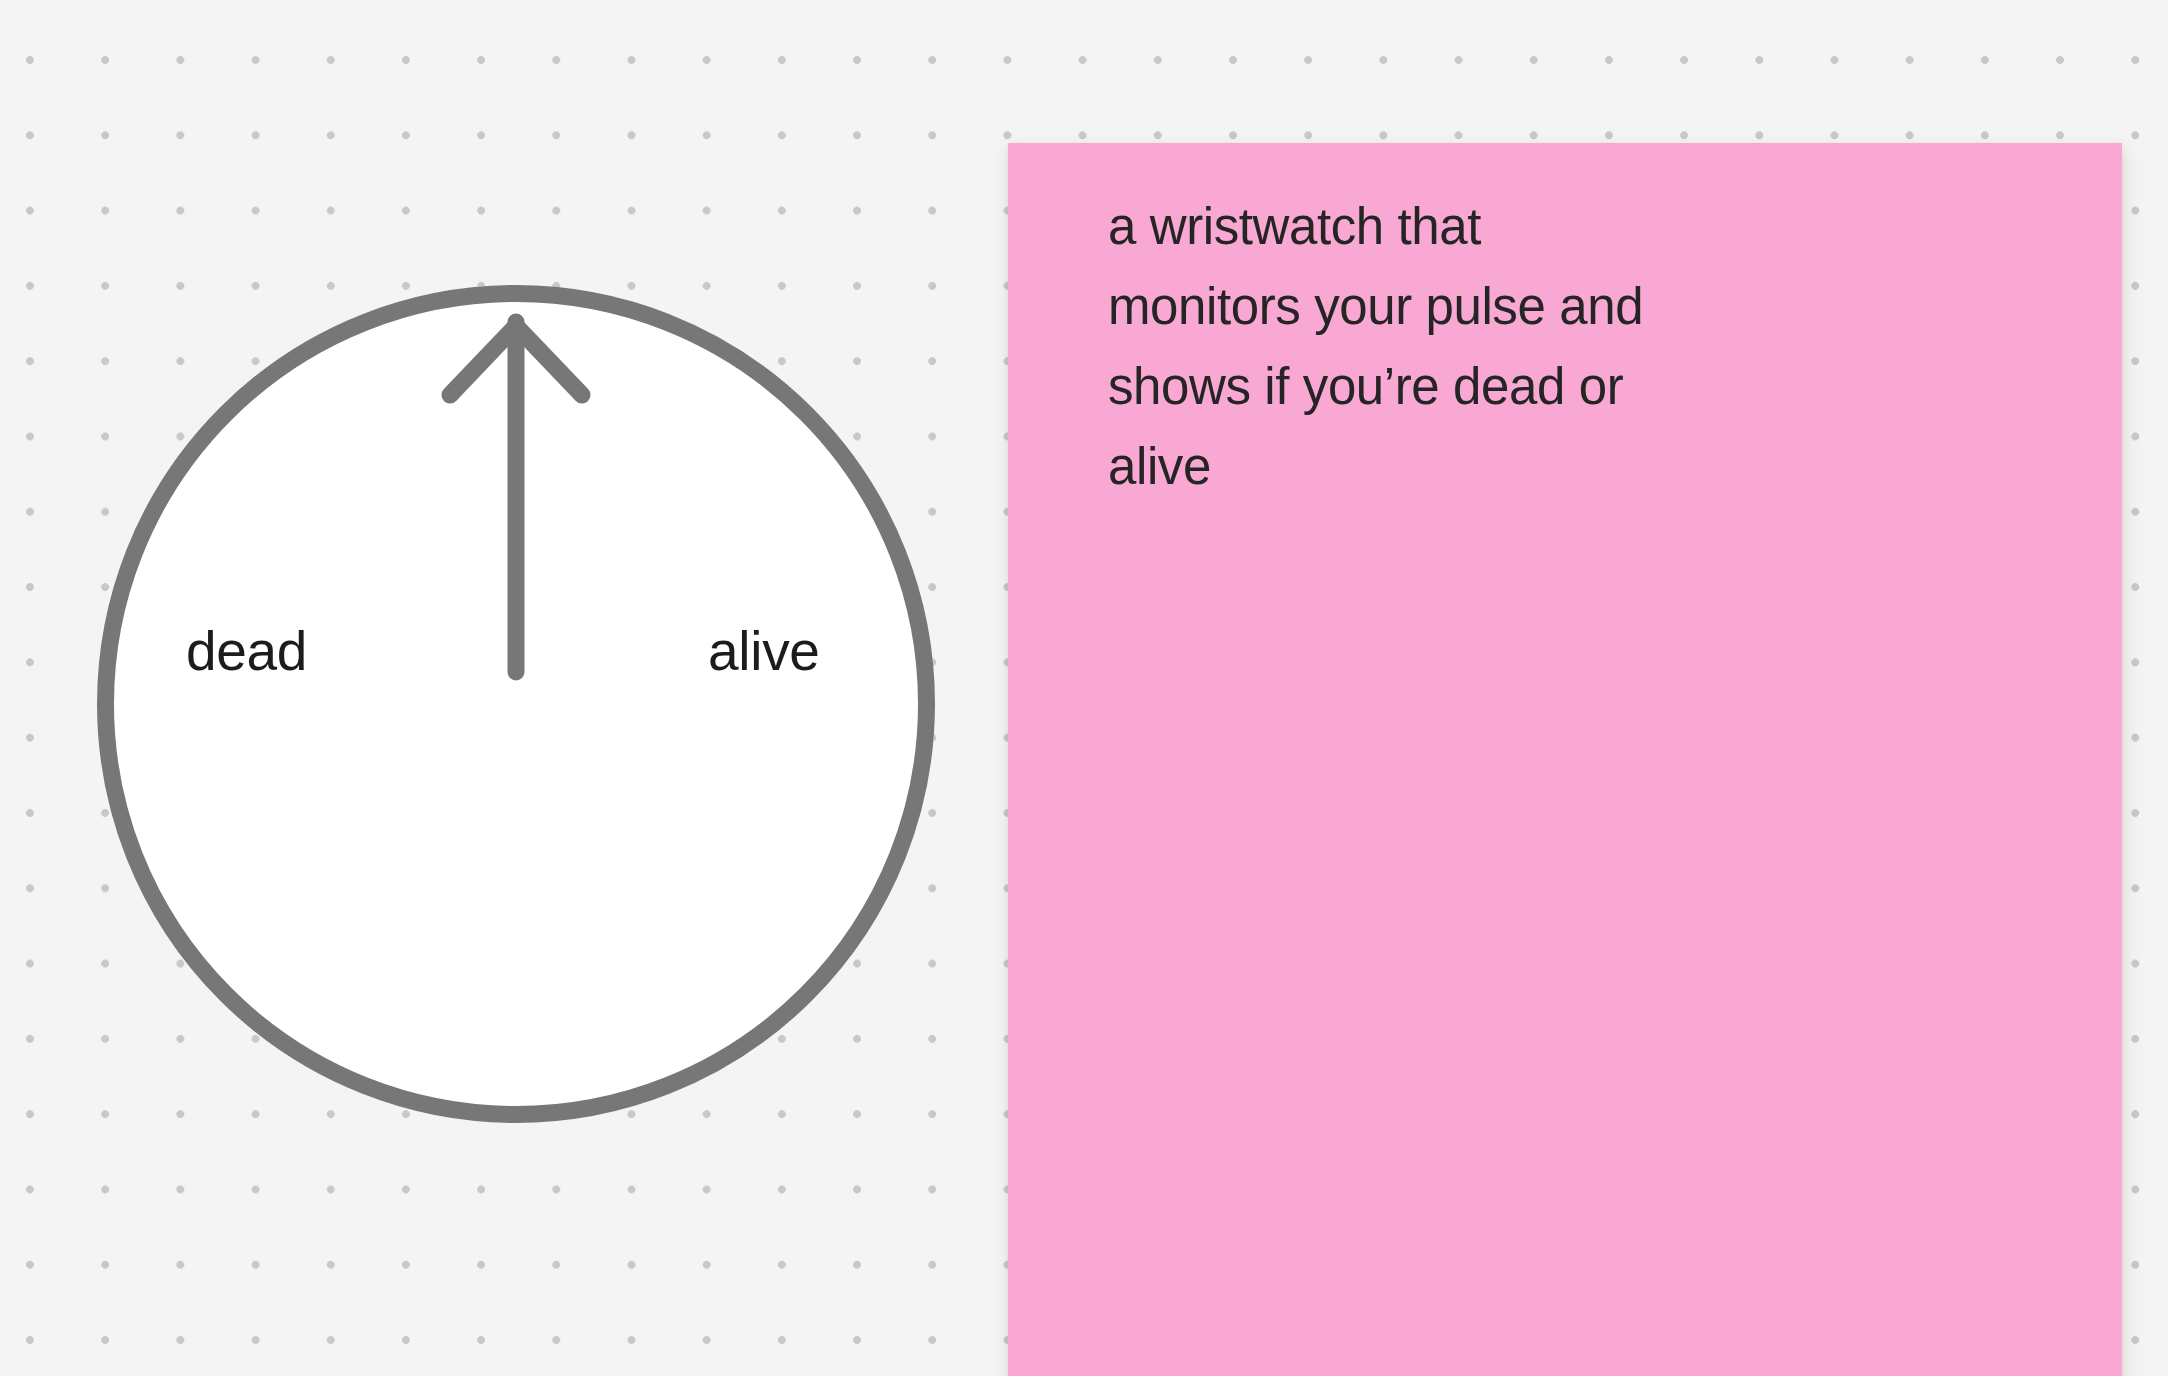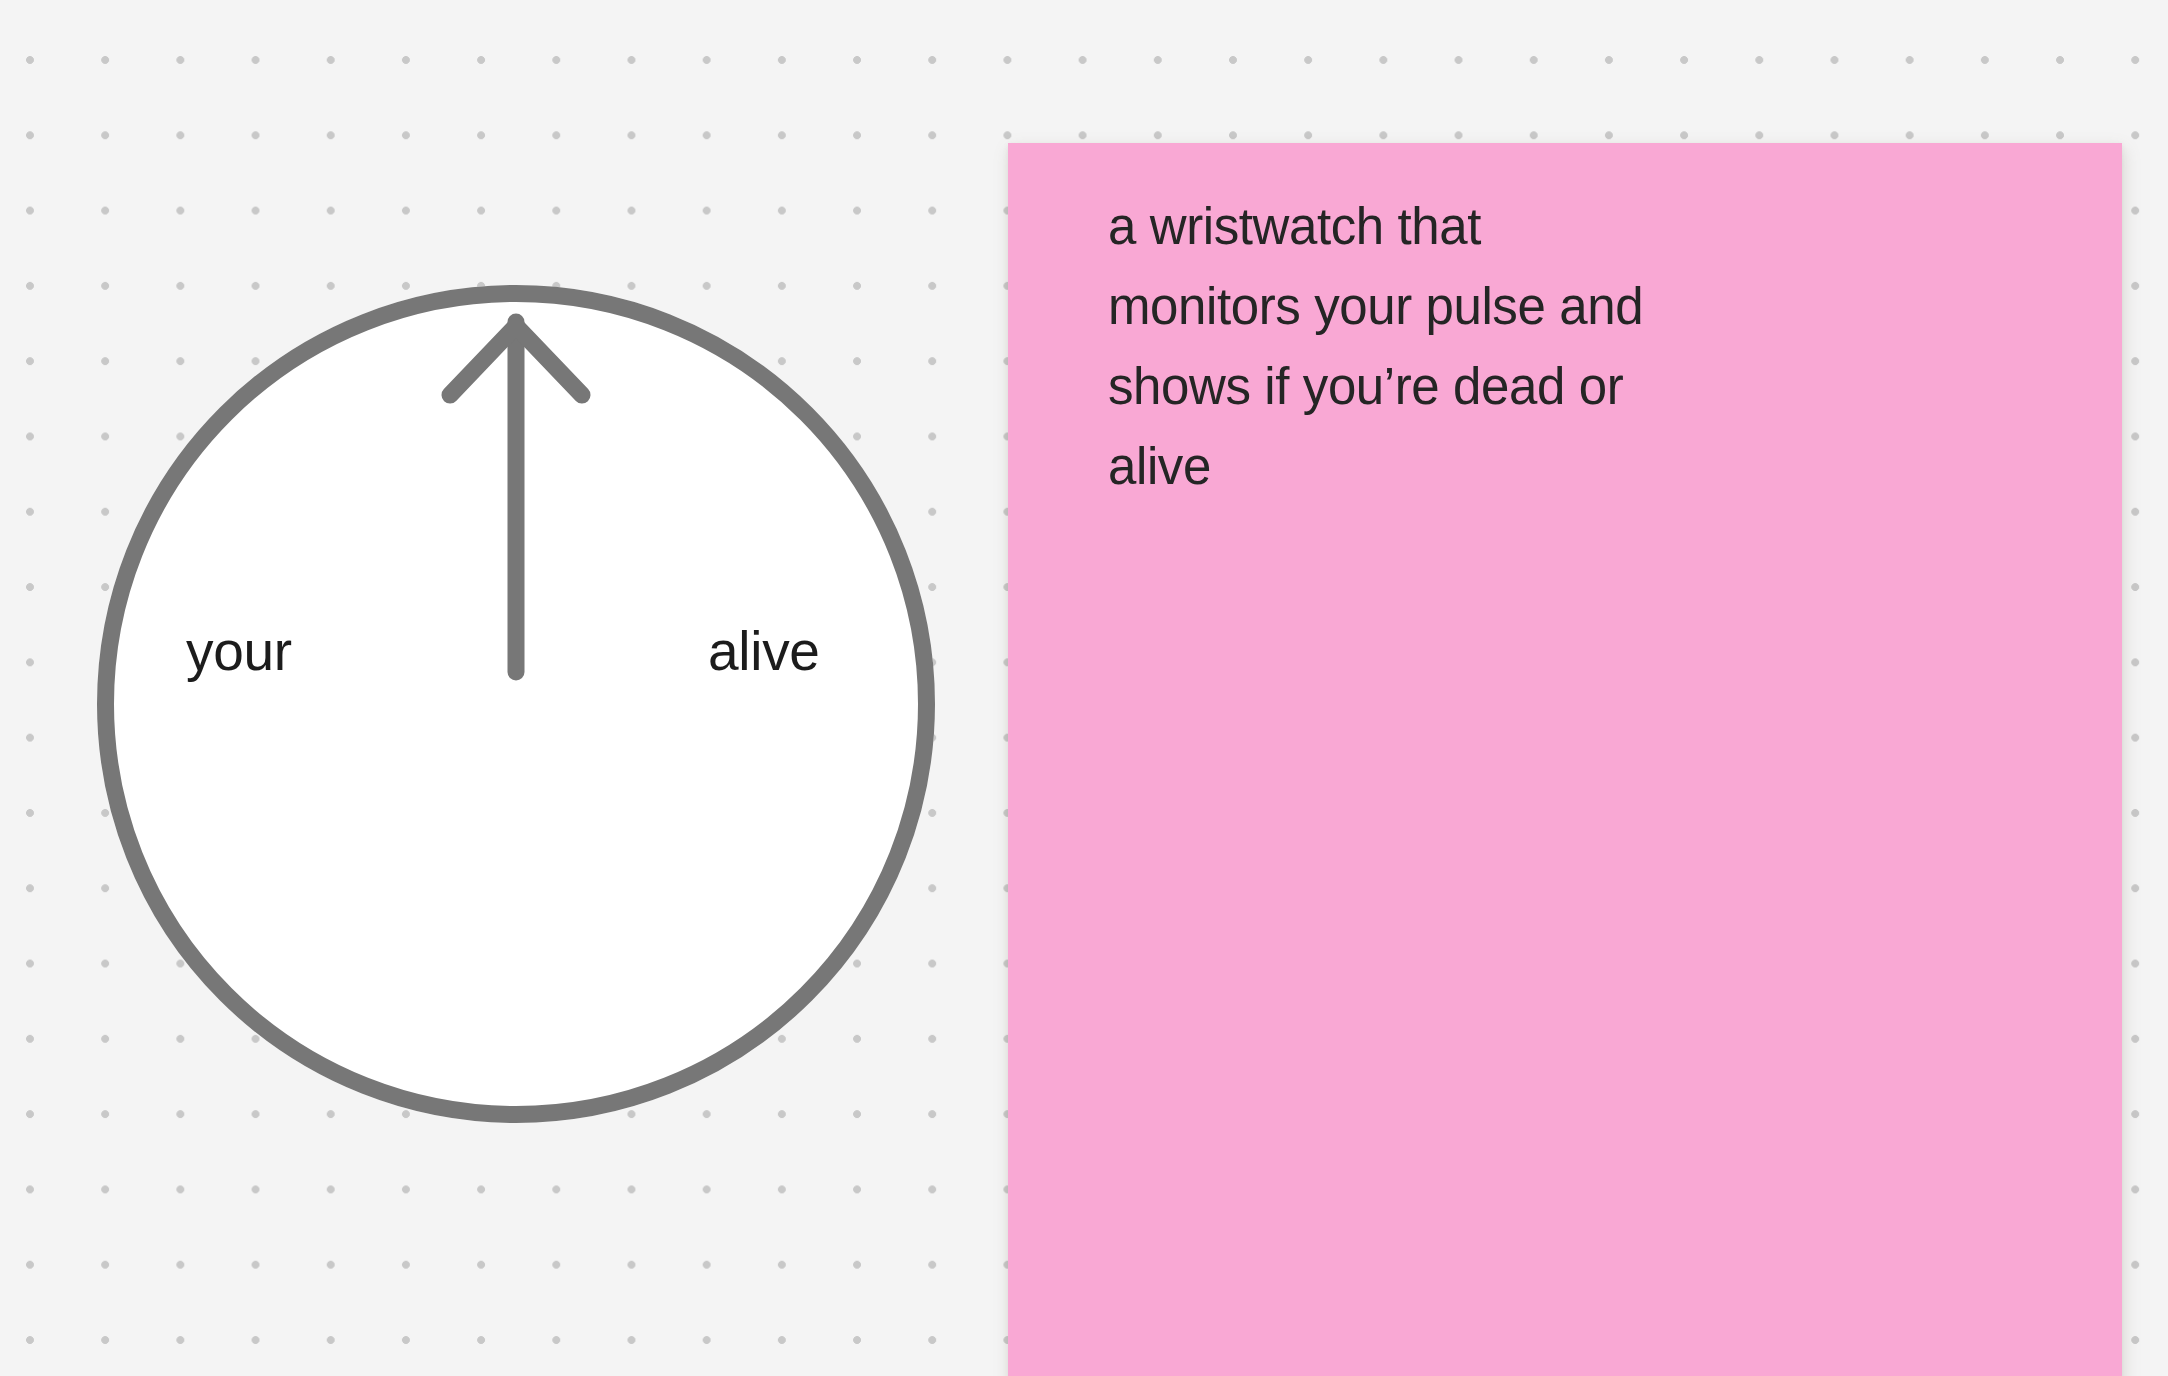--- a/index.html
+++ b/index.html
@@ -112,21 +112,21 @@
 
       <circle cx="428" cy="428" r="419" fill="#ffffff"></circle>
 
       <circle cx="428" cy="428" r="410.5" fill="none" stroke="#777777" stroke-width="17"></circle>
 
       <line x1="428" y1="396" x2="428" y2="46" stroke="#777777" stroke-width="17" stroke-linecap="round"></line>
 
       <polyline points="362,119 428,50 494,119" fill="none" stroke="#777777" stroke-width="17" stroke-linecap="round" stroke-linejoin="round"></polyline>
     </svg>
 
-    <div class="gauge-label" id="label-dead">your</div>
+    <div class="gauge-label" id="label-dead">dead</div>
 
     <div class="gauge-label" id="label-alive">alive</div>
   </div>
 
   <div id="note-card">
     <div id="note-text">a wristwatch that
 monitors your pulse and
 shows if you’re dead or
 alive</div>
   </div>

